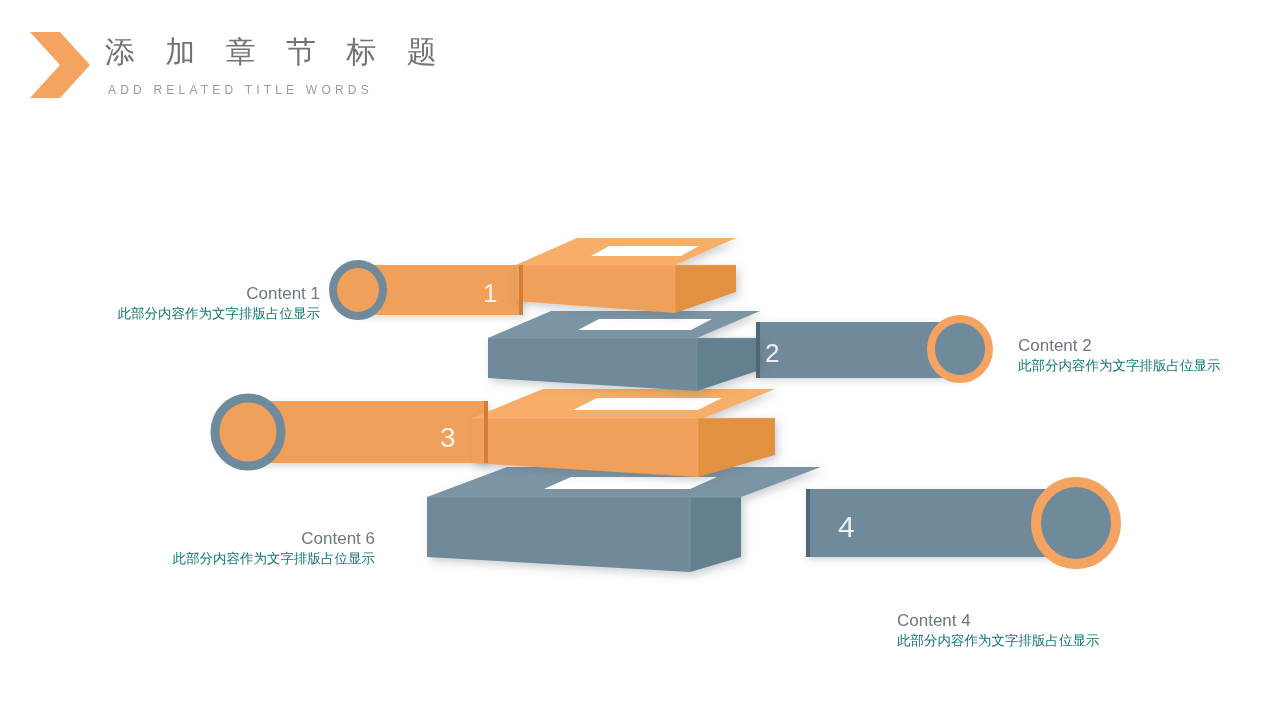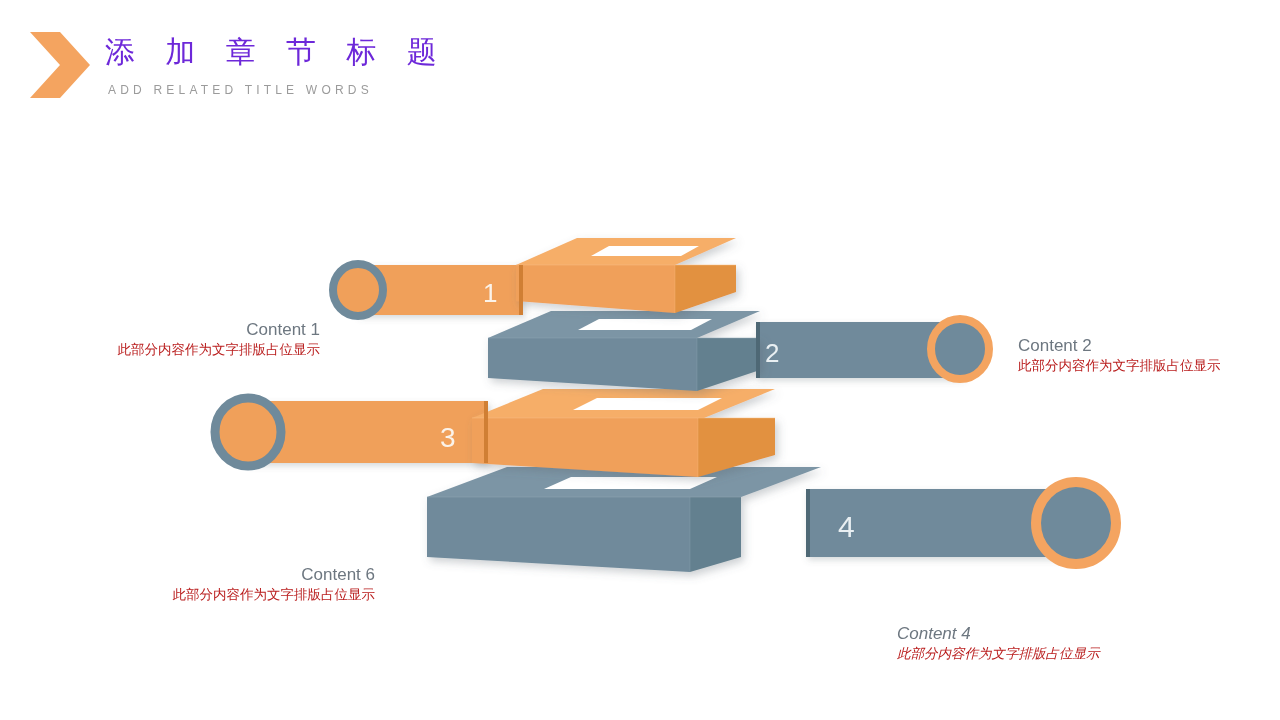--- a/index.html
+++ b/index.html
@@ -8,41 +8,41 @@
     font-family:"Liberation Sans","DejaVu Sans",sans-serif;
     position:relative;
   }
   .slide{position:absolute;inset:0;}
 
   
   .header{position:absolute;left:0;top:0;width:100%;height:130px;}
   .chev{position:absolute;left:30px;top:30px;width:62px;height:70px;}
   .title-cn{
     position:absolute;left:105px;top:32px;
-    font-size:30px;letter-spacing:11px;color:#6d28d9;
+    font-size:30px;letter-spacing:11px;color:#737373;
     white-space:nowrap;font-weight:400;
   }
   .title-en{
     position:absolute;left:108px;top:83px;
     font-size:12px;letter-spacing:4.2px;color:#9b9b9b;
     white-space:nowrap;font-weight:400;
   }
 
   
   .stage{position:absolute;left:0;top:0;width:1280px;height:720px;}
 
   
   .lbl{
     position:absolute;color:#6d7780;line-height:1.32;
     white-space:nowrap;
   }
   .lbl .t1{font-size:17px;color:#6d7780;display:block;}
-  .lbl .t2{font-size:13.5px;color:#b91c1c;display:block;}
+  .lbl .t2{font-size:13.5px;color:#0f766e;display:block;}
   .lbl.right{text-align:left;}
-  .lbl.left{text-align:right;margin-top:36px;}
+  .lbl.left{text-align:right;}
 
   svg{display:block;}
   .stage-svg{position:absolute;left:0;top:0;}
 </style>
 </head>
 <body>
 
 <div class="slide">
 
   <div class="header">
@@ -163,19 +163,19 @@
     <div class="lbl right" style="left:1018px;top:335px;width:300px;">
       <span class="t1">Content 2</span>
       <span class="t2">此部分内容作为文字排版占位显示</span>
     </div>
 
     <div class="lbl left" style="left:55px;top:528px;width:320px;">
       <span class="t1">Content 6</span>
       <span class="t2">此部分内容作为文字排版占位显示</span>
     </div>
 
-    <div class="lbl right" style="left:897px;top:623px;width:320px;font-style:italic;">
+    <div class="lbl right" style="left:897px;top:610px;width:320px;">
       <span class="t1">Content 4</span>
       <span class="t2">此部分内容作为文字排版占位显示</span>
     </div>
 
   </div>
 </div>
 
 </body></html>

